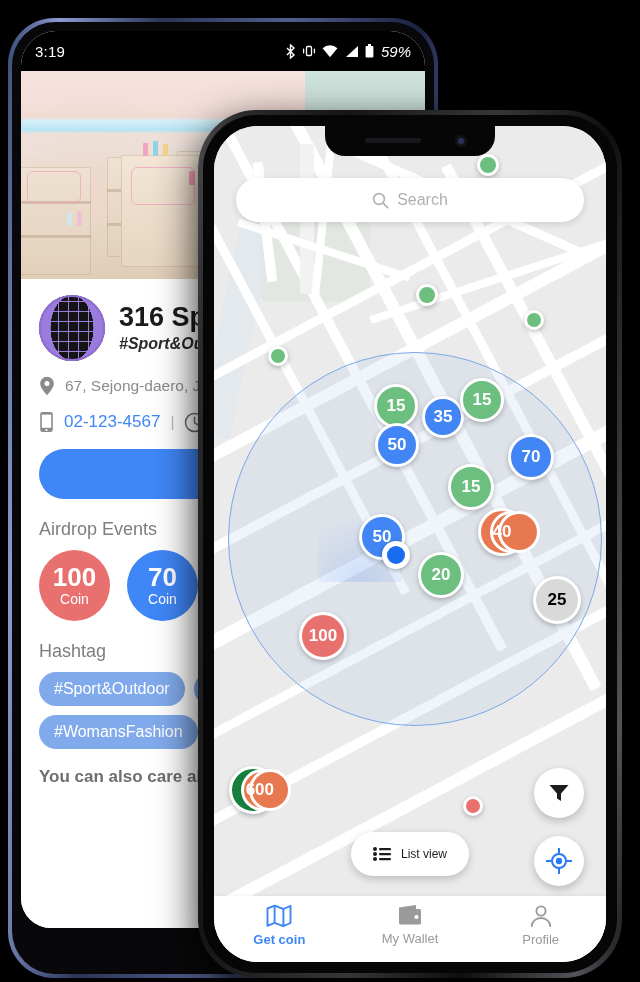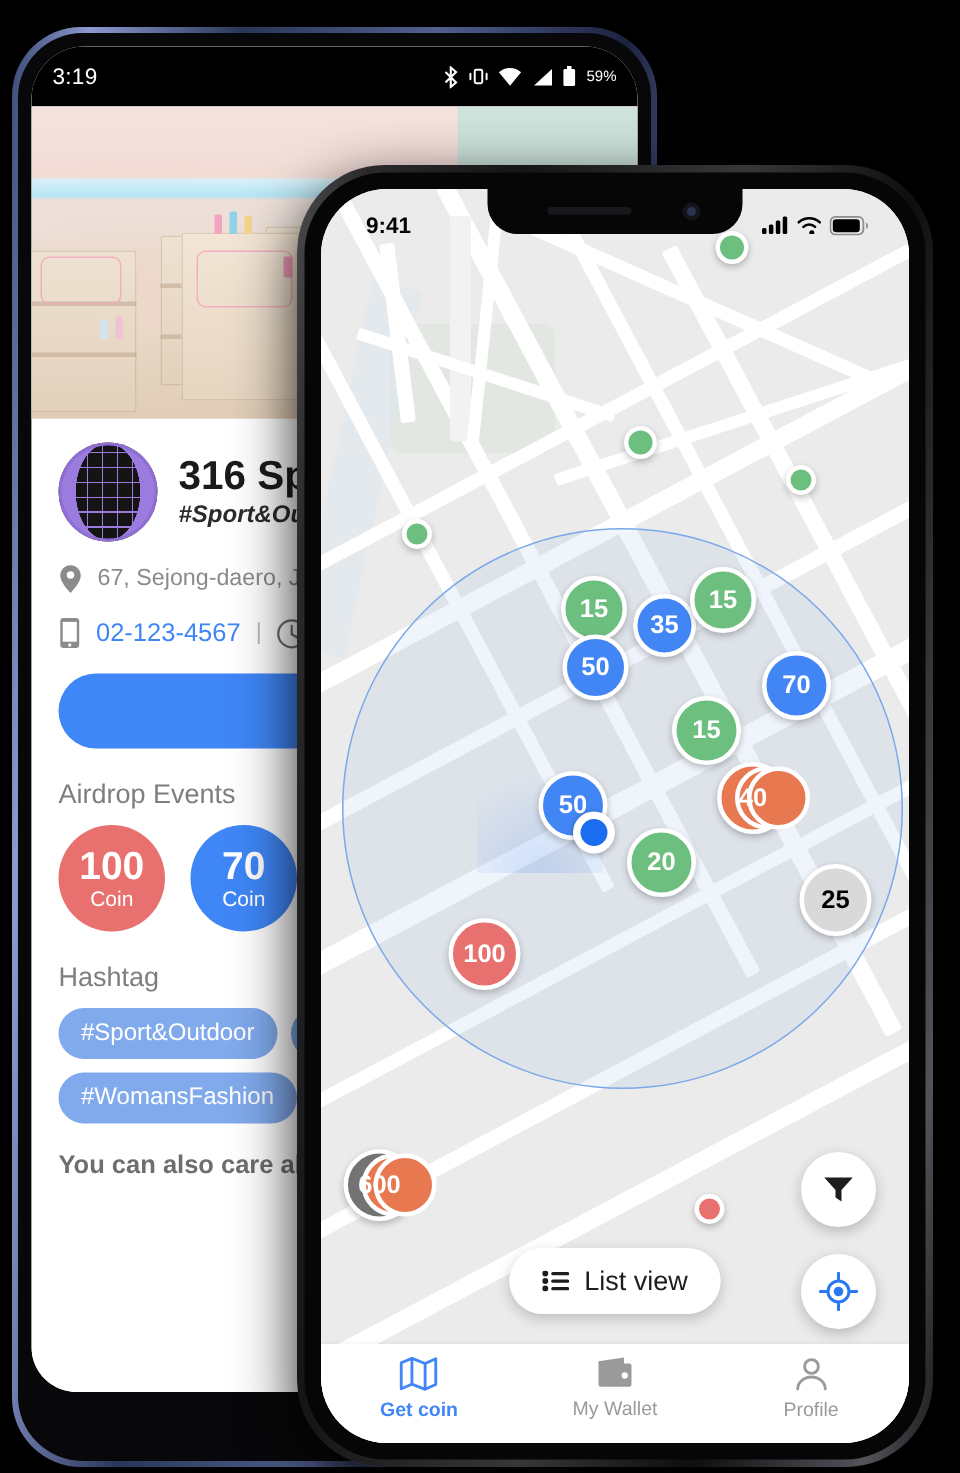--- a/index.html
+++ b/index.html
@@ -24,21 +24,21 @@
   .a-cam:after{content:"";position:absolute;left:5px;top:4px;width:6px;height:6px;border-radius:50%;
                background:radial-gradient(circle at 35% 30%,#9fb0e8,#1d2440 70%);}
   .a-cam2{position:absolute;top:16px;left:335px;width:15px;height:15px;border-radius:50%;background:#101219;}
 
   
   .a-status{position:absolute;left:0;top:0;right:0;height:40px;background:#000;color:#fff;
             display:flex;align-items:center;justify-content:space-between;padding:0 14px;box-sizing:border-box;}
   .a-time{font-size:15px;letter-spacing:.2px;}
   .a-icons{display:flex;align-items:center;gap:6px;}
   .a-icons svg{display:block;}
-  .a-batt-pct{font-size:10px;margin-left:1px;}
+  .a-batt-pct{font-size:15px;margin-left:1px;font-style:italic;}
 
   
   .a-body{position:absolute;left:0;right:0;top:40px;bottom:0;background:#fff;overflow:hidden;}
   .a-photo{position:relative;height:208px;overflow:hidden;
      background:
        radial-gradient(ellipse at 18% 80%, rgba(236,214,200,.85) 0 30%, rgba(0,0,0,0) 62%),
        linear-gradient(180deg,#f6e2de 0%,#f3ded9 22%,#eef0f2 40%,#ece2d8 65%,#e5d6c8 100%);}
   .shelf{position:absolute;background:linear-gradient(180deg,#efe2d2,#e2d0bb);border-radius:2px;
          box-shadow:inset 0 0 0 1px rgba(180,155,130,.35);}
   .shelfline{position:absolute;height:3px;background:rgba(190,165,140,.55);}
@@ -117,21 +117,21 @@
   .stack:before{inset:0;transform:translateX(9px);background:#e8784f;}
   .stack:after{inset:0;transform:translateX(17px);background:#e8784f;}
   .userdot{position:absolute;width:28px;height:28px;border-radius:50%;background:#fff;
            box-shadow:0 1px 4px rgba(0,0,0,.3);display:flex;align-items:center;justify-content:center;z-index:12;}
   .userdot i{width:18px;height:18px;border-radius:50%;background:#1a6df0;display:block;}
   .beam{position:absolute;width:84px;height:84px;z-index:5;
         background:radial-gradient(circle at 50% 100%,rgba(80,140,240,.22),rgba(80,140,240,0) 72%);}
 
   .listview{position:absolute;left:50%;transform:translateX(-50%);bottom:86px;height:44px;border-radius:22px;background:#fff;
             display:flex;align-items:center;gap:10px;padding:0 22px;box-shadow:0 3px 9px rgba(0,0,0,.2);z-index:20;}
-  .listview span{font-size:18px;color:#1d1d1d;}
+  .listview span{font-size:12px;color:#1d1d1d;}
   .fab{position:absolute;right:22px;width:50px;height:50px;border-radius:50%;background:#fff;
        display:flex;align-items:center;justify-content:center;box-shadow:0 3px 9px rgba(0,0,0,.22);z-index:20;}
   .fab.filter{bottom:144px;}
   .fab.locate{bottom:76px;}
 
   .tabbar{position:absolute;left:0;right:0;bottom:0;height:66px;background:#fff;display:flex;z-index:22;
           box-shadow:0 -1px 3px rgba(0,0,0,.05);}
   .tab{flex:1;display:flex;flex-direction:column;align-items:center;justify-content:center;gap:4px;padding-bottom:8px;}
   .tab span{font-size:13px;color:#9a9a9a;}
   .tab.active span{color:#3f86f7;font-weight:bold;}
@@ -315,20 +315,27 @@
 
           <div class="road" style="left:46px;top:36px;width:10px;height:120px;transform:rotate(-7deg);"></div>
           <div class="road" style="left:86px;top:18px;width:14px;height:150px;background:#f2f2f2;"></div>
           <div class="road" style="left:106px;top:0px;width:8px;height:170px;transform:rotate(6deg);"></div>
           <div class="road" style="left:20px;top:120px;width:180px;height:8px;transform:rotate(18deg);"></div>
           <div class="road" style="left:120px;top:70px;width:260px;height:9px;transform:rotate(24deg);"></div>
           <div class="road" style="left:150px;top:150px;width:260px;height:8px;transform:rotate(-18deg);"></div>
 
           <div class="radius" style="left:14px;top:226px;width:372px;height:372px;"></div>
 
+          <div class="searchbar">
+            <svg width="17" height="17" viewBox="0 0 17 17">
+              <circle cx="7" cy="7" r="5.4" fill="none" stroke="#b3b3b3" stroke-width="1.7"></circle>
+              <path d="M11.2 11.2 L15.6 15.6" stroke="#b3b3b3" stroke-width="1.7" stroke-linecap="round"></path>
+            </svg>
+            <span>Search</span>
+          </div>
 
           <div class="mk sm" style="left:54px;top:220px;width:20px;height:20px;background:#6cbf7f;"></div>
           <div class="mk sm" style="left:202px;top:158px;width:22px;height:22px;background:#6cbf7f;"></div>
           <div class="mk sm" style="left:310px;top:184px;width:20px;height:20px;background:#6cbf7f;"></div>
           <div class="mk sm" style="left:263px;top:28px;width:22px;height:22px;background:#6cbf7f;"></div>
           <div class="mk sm" style="left:249px;top:670px;width:20px;height:20px;background:#e8706e;"></div>
 
           <div class="mk" style="left:160px;top:258px;width:44px;height:44px;background:#6cbf7f;z-index:11;">
             <span>15</span>
           </div>
@@ -361,21 +368,21 @@
 
           <div class="mk" style="left:204px;top:426px;width:46px;height:46px;background:#6cbf7f;z-index:11;">
             <span>20</span>
           </div>
           <div class="mk" style="left:319px;top:450px;width:48px;height:48px;background:#d9d9d9;color:#000000;z-index:10;">
             <span>25</span>
           </div>
           <div class="mk" style="left:85px;top:486px;width:48px;height:48px;background:#e8706e;z-index:11;">
             <span>100</span>
           </div>
-          <div class="mk stack" style="left:15px;top:640px;width:48px;height:48px;background:#737373;z-index:11;">
+          <div class="mk stack" style="left:15px;top:640px;width:48px;height:48px;background:#15803d;z-index:11;justify-content:flex-end;">
             <span>600</span>
           </div>
 
           <div class="listview">
             <svg width="18" height="14" viewBox="0 0 18 14">
               <circle cx="2" cy="2" r="2" fill="#1d1d1d"></circle>
                 <rect x="6" y="1" width="12" height="2.2" rx="1" fill="#1d1d1d"></rect>
               <circle cx="2" cy="7" r="2" fill="#1d1d1d"></circle>
                 <rect x="6" y="6" width="12" height="2.2" rx="1" fill="#1d1d1d"></rect>
               <circle cx="2" cy="12" r="2" fill="#1d1d1d"></circle>
@@ -419,38 +426,17 @@
               </svg>
               <span>Profile</span>
             </div>
           </div>
         </div>
 
         <div class="notch">
           <span class="spk"></span>
           <span class="cam"></span>
         </div>
-        <div class="i-status">
-          <div class="i-time">9:41</div>
-          <div class="i-icons">
-            <svg width="18" height="12" viewBox="0 0 18 12">
-              <rect x="0" y="8" width="3" height="4" rx="1" fill="#000"></rect>
-              <rect x="4.6" y="5.6" width="3" height="6.4" rx="1" fill="#000"></rect>
-              <rect x="9.2" y="3" width="3" height="9" rx="1" fill="#000"></rect>
-              <rect x="13.8" y="0.4" width="3" height="11.6" rx="1" fill="#000"></rect>
-            </svg>
-            <svg width="17" height="12" viewBox="0 0 17 12">
-              <path d="M8.5 11.2 a1.7 1.7 0 1 0 0-0.1z" fill="#000"></path>
-              <path d="M4.6 7.3 a5.6 5.6 0 0 1 7.8 0" fill="none" stroke="#000" stroke-width="1.7" stroke-linecap="round"></path>
-              <path d="M1.5 4.2 a10.4 10.4 0 0 1 14 0" fill="none" stroke="#000" stroke-width="1.7" stroke-linecap="round"></path>
-            </svg>
-            <svg width="26" height="13" viewBox="0 0 26 13">
-              <rect x="0.6" y="0.6" width="22" height="11.8" rx="3.4" fill="none" stroke="#000" stroke-width="1.2" opacity=".4"></rect>
-              <rect x="2.2" y="2.2" width="18" height="8.6" rx="2.2" fill="#000"></rect>
-              <path d="M24.4 4.4 v4.2 a2.3 2.3 0 0 0 0-4.2z" fill="#000" opacity=".4"></path>
-            </svg>
-          </div>
-        </div>
 
       </div>
     </div>
   </div>
 </div>
 
 </body></html>

